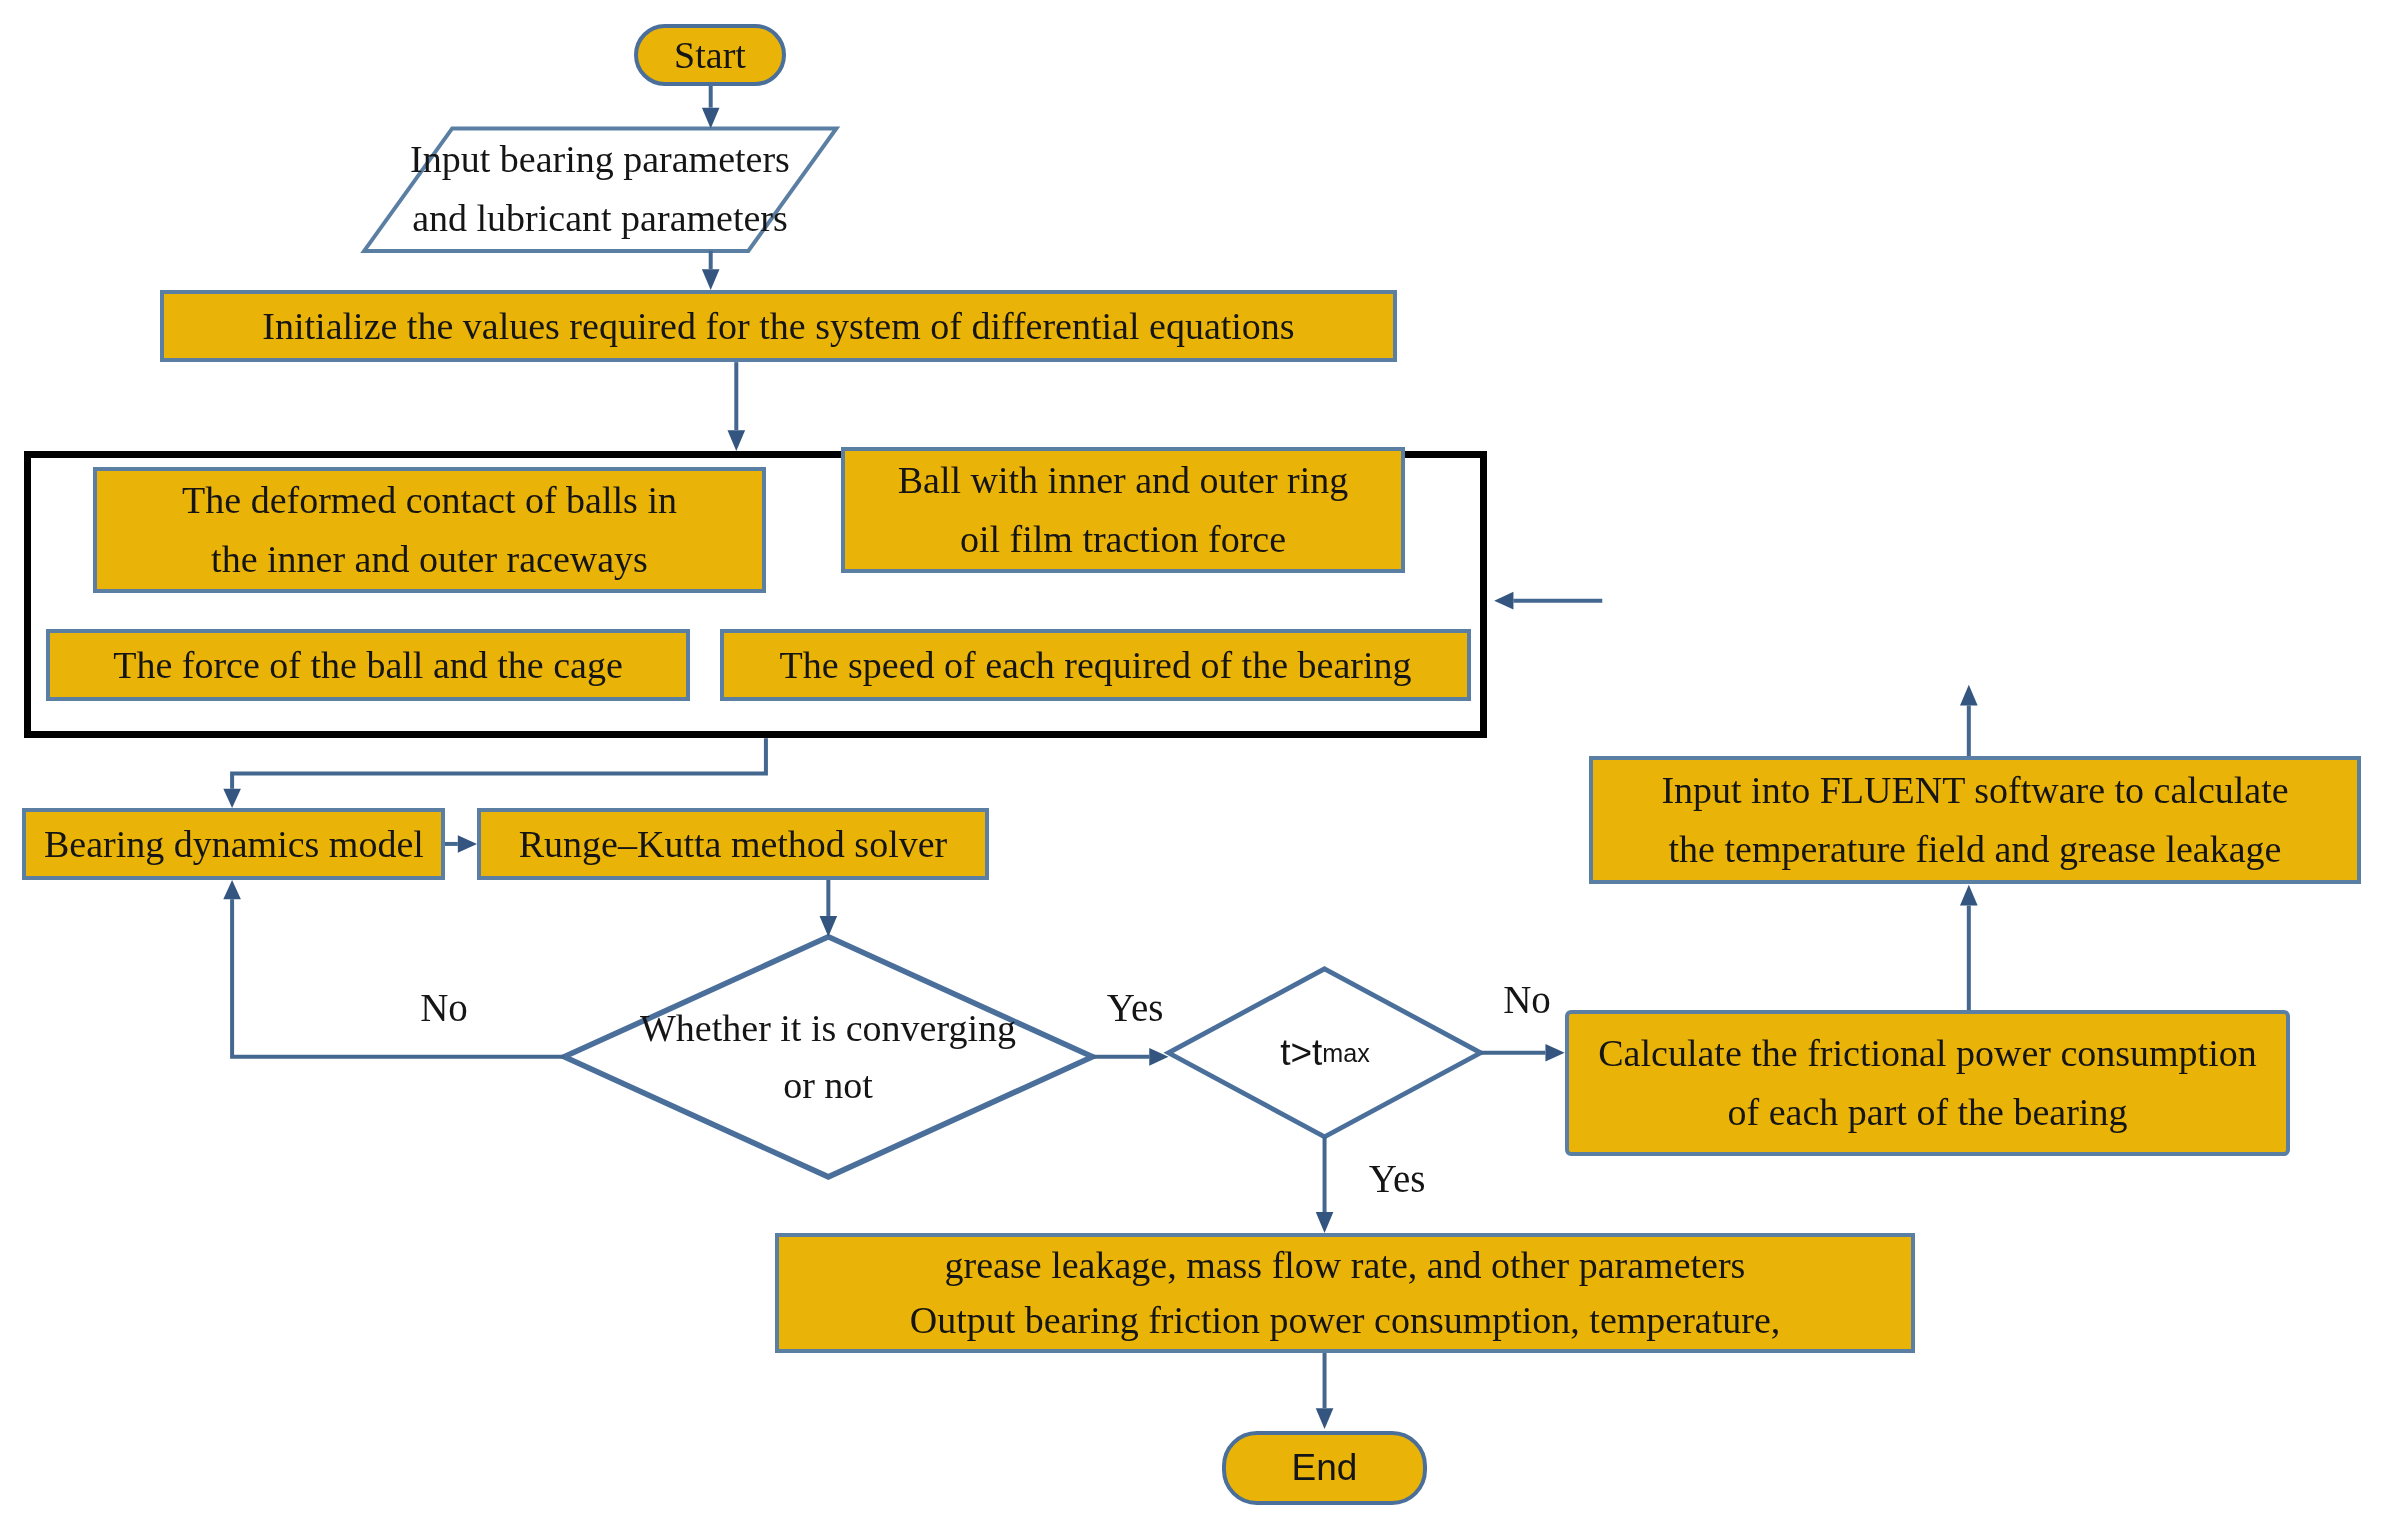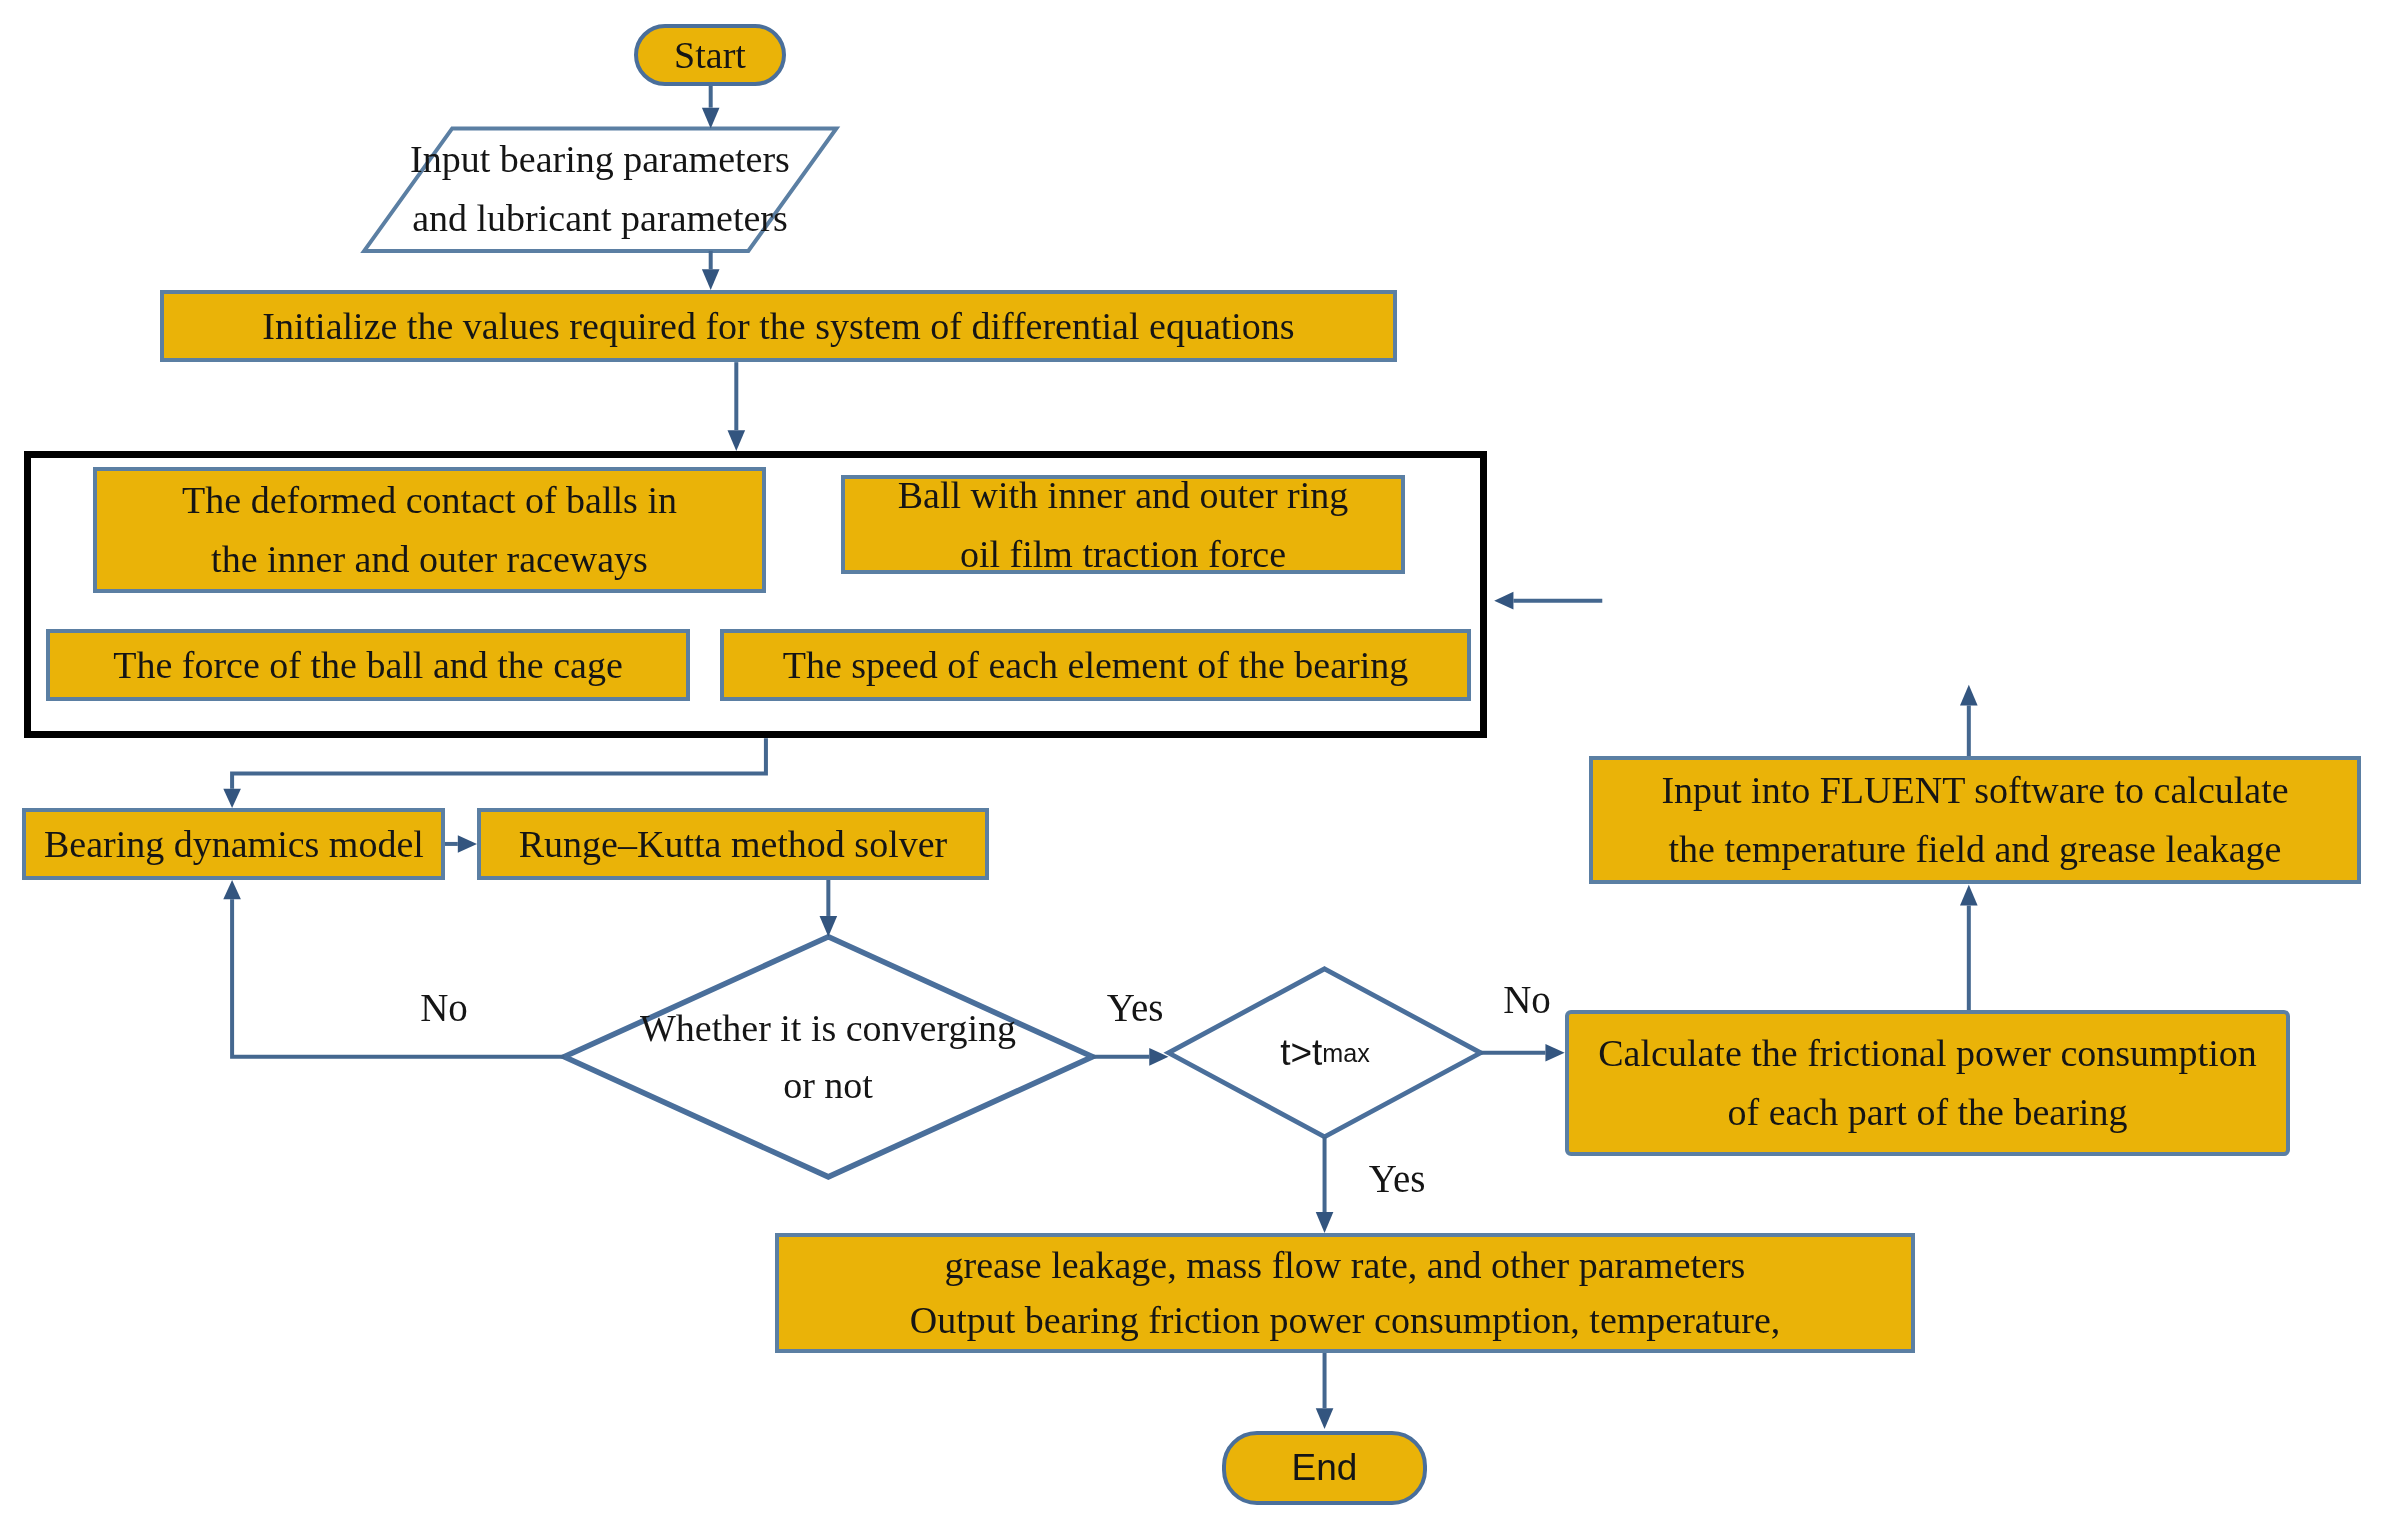--- a/index.html
+++ b/index.html
@@ -101,31 +101,31 @@
 
   <div class="node" style="left:160px;top:290px;width:1237px;height:72px;">
     <div>Initialize the values required for the system of differential equations</div>
   </div>
 
   <div class="node" style="left:93px;top:467px;width:673px;height:126px;justify-content:center;">
     <div>The deformed contact of balls in</div>
     <div>the inner and outer raceways</div>
   </div>
 
-  <div class="node" style="left:841px;top:475px;width:564px;height:99px;">
+  <div class="node" style="left:841px;top:447px;width:564px;height:126px;">
     <div>Ball with inner and outer ring</div>
     <div>oil film traction force</div>
   </div>
 
   <div class="node" style="left:46px;top:629px;width:644px;height:72px;">
     <div>The force of the ball and the cage</div>
   </div>
 
   <div class="node" style="left:720px;top:629px;width:751px;height:72px;">
-    <div>The speed of each element of the bearing</div>
+    <div>The speed of each required of the bearing</div>
   </div>
 
   <div class="node" style="left:22.4px;top:808px;width:423px;height:72px;">
     <div>Bearing dynamics model</div>
   </div>
 
   <div class="node" style="left:477px;top:808px;width:512px;height:72px;">
     <div>Runge–Kutta method solver</div>
   </div>
 

